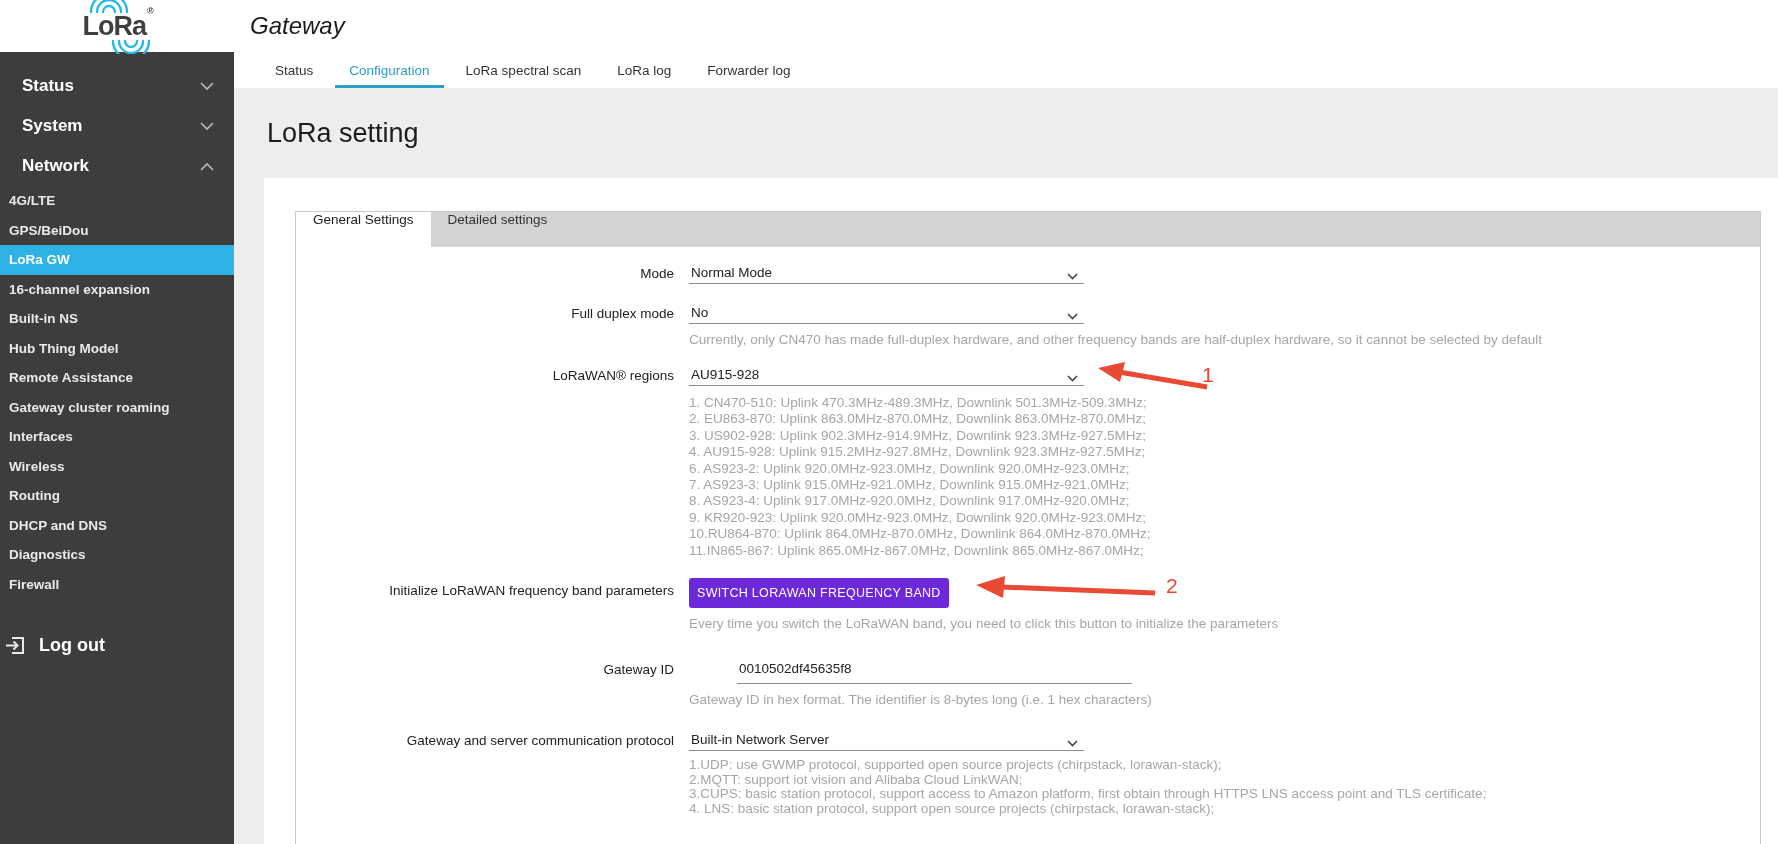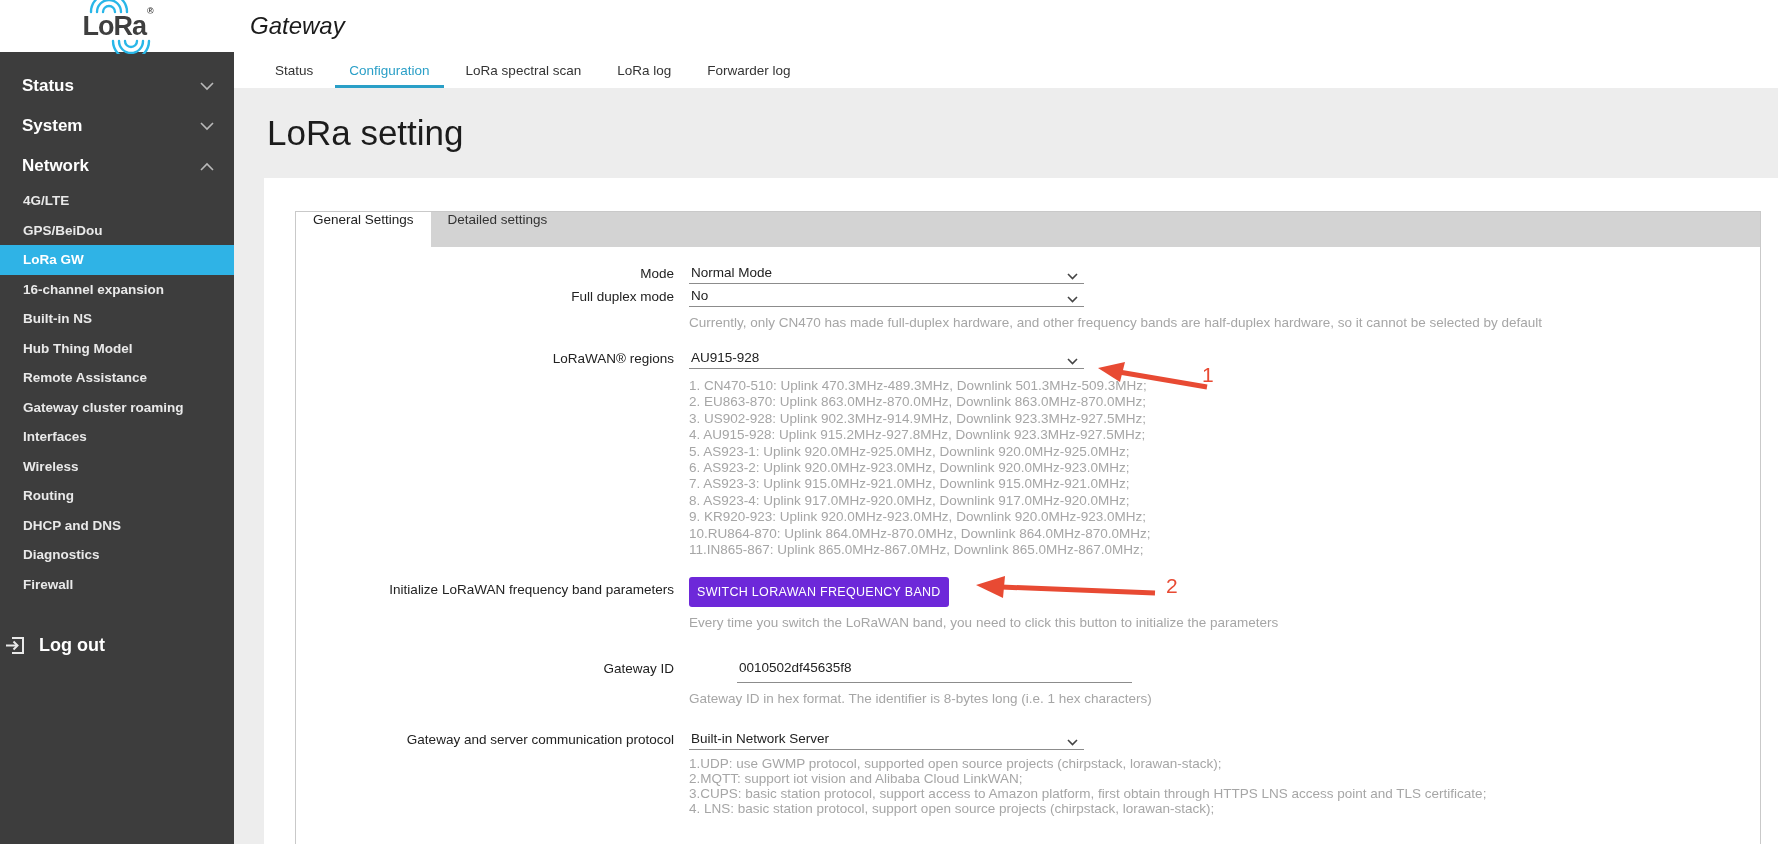--- a/index.html
+++ b/index.html
@@ -14,54 +14,54 @@
   .logo sup { font-size:9px; color:#3f3f3f; position:relative; top:-11px; left:1px; }
   .logo svg { position:absolute; }
   .logo .arcs-top { top:-12px; left:10px; }
   .logo .arcs-bottom { bottom:-12px; right:4px; }
   .header-title { position:absolute; left:250px; top:0; height:52px; display:flex; align-items:center; font-size:24px; color:#1b1b1b;font-style:italic; }
 
   
   .sidebar { position:absolute; top:52px; left:0; width:234px; height:792px; background:#3d3d3d; padding-top:14px; z-index:2; }
   .side-section { height:40px; display:flex; align-items:center; justify-content:space-between; padding:0 20px 0 22px; color:#fff; font-size:17px; font-weight:600; cursor:pointer; }
   .side-section .chev { opacity:.85; display:flex; }
-  .subitem { height:29.5px; display:flex; align-items:center; padding-left:23px; color:#e9e9e9; font-size:13.5px; font-weight:600; cursor:pointer; }
+  .subitem { height:29.5px; display:flex; align-items:center; padding-left:9px; color:#e9e9e9; font-size:13.5px; font-weight:600; cursor:pointer; }
   .subitem.active { background:#2fb3e6; color:#fff; }
   .logout { margin-top:26px; height:40px; display:flex; align-items:center; padding-left:4px; color:#fff; font-size:18px; font-weight:600; cursor:pointer; }
   .logout svg { margin-right:12px; }
 
   
   .main { position:absolute; left:234px; top:52px; width:1544px; height:792px; background:#ededed; }
   .tabbar { height:36px; background:#fff; display:flex; align-items:stretch; padding-left:23px; }
   .tab { position:relative; display:flex; align-items:center; padding:0 18px; font-size:13.5px; color:#333; cursor:pointer; }
   .tab.active { color:#2a9fc7; }
   .tab.active::after { content:""; position:absolute; left:4px; right:4px; bottom:0; height:3px; background:#2a9fc7; }
 
   .title-band { height:90px; background:#ededed; display:flex; align-items:center; padding-left:33px; }
-  .page-title { font-size:35px; color:#1c1c1c; font-weight:400; }
+  .page-title { font-size:27px; color:#1c1c1c; font-weight:400; }
 
   .panel { position:absolute; left:30px; top:126px; width:1514px; height:666px; background:#fff; }
   .card { position:absolute; left:31px; top:33px; right:17px; bottom:-5px; border:1px solid #c9c9c9; border-bottom:none; background:#fff; }
   .card-tabs { height:35px; background:#d3d3d3; display:flex; }
   .card-tab { display:flex; align-items:flex-start; padding:0 17px; font-size:13.5px; color:#333; cursor:pointer; }
   .card-tab.active { background:#fff; color:#222; }
   .card-body { padding-top:14px; }
 
   .row { display:flex; align-items:flex-start; }
   .row .label { flex:0 0 393px; padding-right:15px; text-align:right; font-size:13.5px; color:#222; padding-top:5px; white-space:nowrap; }
   .row .field { flex:1; min-width:0; }
   .select { position:relative; width:395px; border-bottom:1px solid #8c8c8c; padding:4px 22px 3px 2px; font-size:13.5px; color:#222; cursor:pointer; }
   .select .chev { position:absolute; right:6px; top:7px; }
   .uinput { width:395px; border:none; border-bottom:1px solid #8c8c8c; padding:4px 2px 7px 2px; font-size:13.5px; color:#222; font-family:"Liberation Sans",sans-serif; outline:none; background:transparent;margin-left:48px; }
   .help { margin-top:8px; font-size:13.5px; color:#a6a6a6; white-space:nowrap; }
   .help-list { margin-top:9px; font-size:13.5px; color:#a6a6a6; line-height:16.4px; white-space:nowrap; }
   .help-list.tight { line-height:14.7px; margin-top:7px; }
   .btn-cyan { display:inline-block; background:#6d28d9; color:#fff; border:none; border-radius:3px; font-size:12.5px; letter-spacing:.3px; padding:8px 8px; font-family:"Liberation Sans",sans-serif; cursor:pointer; }
 
-  .mt1 { margin-top:0; } .mt2 { } .mt3 { margin-top:16px; }
+  .mt1 { margin-top:0; } .mt2 { margin-top:17px; } .mt3 { margin-top:16px; }
   .mt4 { margin-top:19px; } .mt5 { margin-top:26px; } .mt6 { margin-top:21px; }
 
   
   .annot { position:absolute; z-index:5; pointer-events:none; }
   .annot-num { position:absolute; z-index:5; color:#e84a33; font-size:21px; font-weight:400; }
 </style>
 </head>
 <body>
 
 <div class="page">
@@ -268,21 +268,20 @@
                       <path d="M1 1 L5.5 5.5 L10 1" fill="none" stroke="#444" stroke-width="1.6"></path>
                     </svg>
                 </span>
               </div>
               <div class="help-list">
 
               <div>1. CN470-510: Uplink 470.3MHz-489.3MHz, Downlink 501.3MHz-509.3MHz;</div>
                   <div>2. EU863-870: Uplink 863.0MHz-870.0MHz, Downlink 863.0MHz-870.0MHz;</div>
                   <div>3. US902-928: Uplink 902.3MHz-914.9MHz, Downlink 923.3MHz-927.5MHz;</div>
                   <div>4. AU915-928: Uplink 915.2MHz-927.8MHz, Downlink 923.3MHz-927.5MHz;</div>
-                  <div>5. AS923-1: Uplink 920.0MHz-925.0MHz, Downlink 920.0MHz-925.0MHz;</div>
                   <div>6. AS923-2: Uplink 920.0MHz-923.0MHz, Downlink 920.0MHz-923.0MHz;</div>
                   <div>7. AS923-3: Uplink 915.0MHz-921.0MHz, Downlink 915.0MHz-921.0MHz;</div>
                   <div>8. AS923-4: Uplink 917.0MHz-920.0MHz, Downlink 917.0MHz-920.0MHz;</div>
                   <div>9. KR920-923: Uplink 920.0MHz-923.0MHz, Downlink 920.0MHz-923.0MHz;</div>
                   <div>10.RU864-870: Uplink 864.0MHz-870.0MHz, Downlink 864.0MHz-870.0MHz;</div>
                   <div>11.IN865-867: Uplink 865.0MHz-867.0MHz, Downlink 865.0MHz-867.0MHz;</div>
                 </div>
             </div>
           </div>
 

